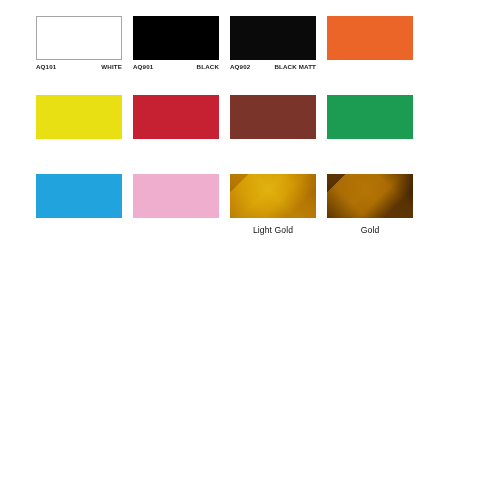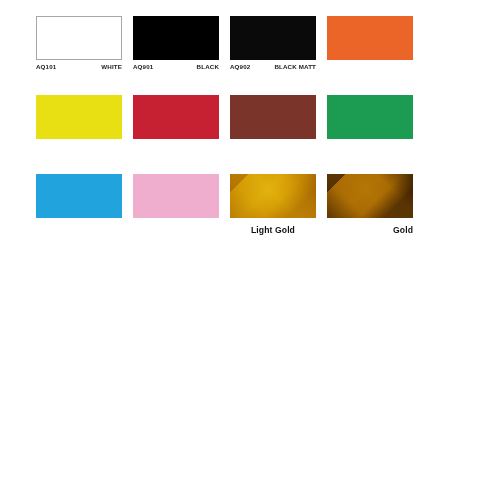--- a/index.html
+++ b/index.html
@@ -62,21 +62,21 @@
   .label-code,
   .label-name {
     font-size: 6.2px;
     font-weight: bold;
     letter-spacing: 0.15px;
     color: #1a1a1a;
     white-space: nowrap;
   }
   .label-title {
     font-size: 8.6px;
-    font-weight: bold;
+    font-weight: normal;
     letter-spacing: 0.1px;
     color: #111111;
     white-space: nowrap;
     margin-top: 7px;
   }
   .labels.empty {
     height: 13px;
   }
 </style>
 </head>
@@ -136,16 +136,16 @@
       <div class="swatch-cell">
         <div class="swatch-chip metallic" style="background: rgb(232, 197, 32);">
           <div class="facet" style="background: linear-gradient(135deg, rgb(199, 154, 22) 0%, rgb(199, 154, 22) 14%, rgb(232, 197, 32) 14%, rgb(240, 214, 62) 42%, rgb(232, 197, 32) 58%, rgb(199, 154, 22) 78%, rgb(199, 154, 22) 100%), linear-gradient(45deg, rgb(199, 154, 22) 0%, rgb(232, 197, 32) 30%, rgb(240, 214, 62) 52%, rgb(232, 197, 32) 72%, rgb(199, 154, 22) 100%); background-blend-mode: multiply;"></div>
         </div>
         <div class="label-title" style="text-align: center;">Light Gold</div>
       </div>
       <div class="swatch-cell">
         <div class="swatch-chip metallic" style="background: rgb(207, 164, 28);">
           <div class="facet" style="background: linear-gradient(135deg, rgb(110, 79, 24) 0%, rgb(110, 79, 24) 14%, rgb(207, 164, 28) 14%, rgb(215, 174, 40) 42%, rgb(207, 164, 28) 58%, rgb(110, 79, 24) 78%, rgb(110, 79, 24) 100%), linear-gradient(45deg, rgb(110, 79, 24) 0%, rgb(207, 164, 28) 30%, rgb(215, 174, 40) 52%, rgb(207, 164, 28) 72%, rgb(110, 79, 24) 100%); background-blend-mode: multiply;"></div>
         </div>
-        <div class="label-title" style="text-align: right;">Gold</div>
+        <div class="label-title" style="text-align: center;">Gold</div>
       </div>
     </div>
 </div>
 
 </body></html>

